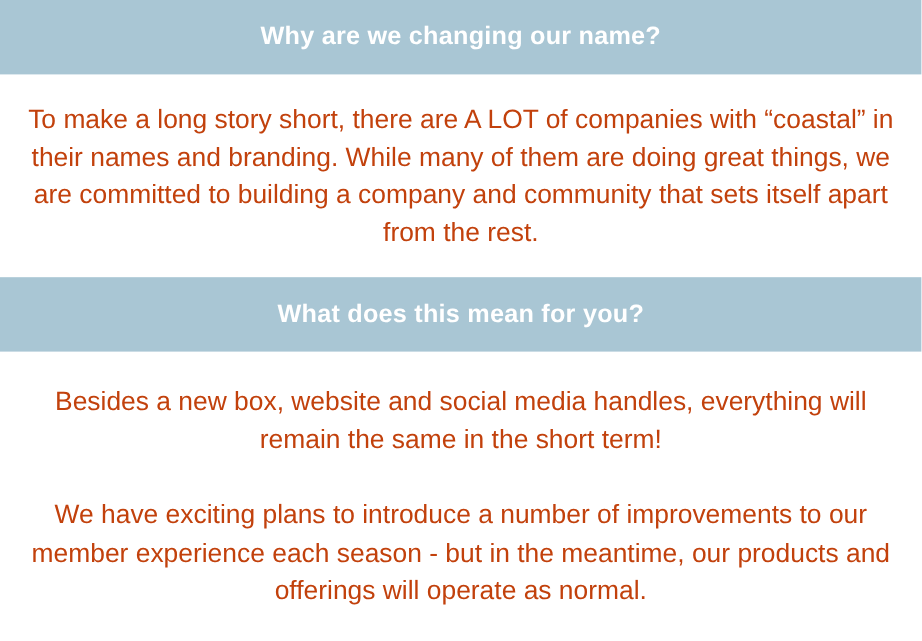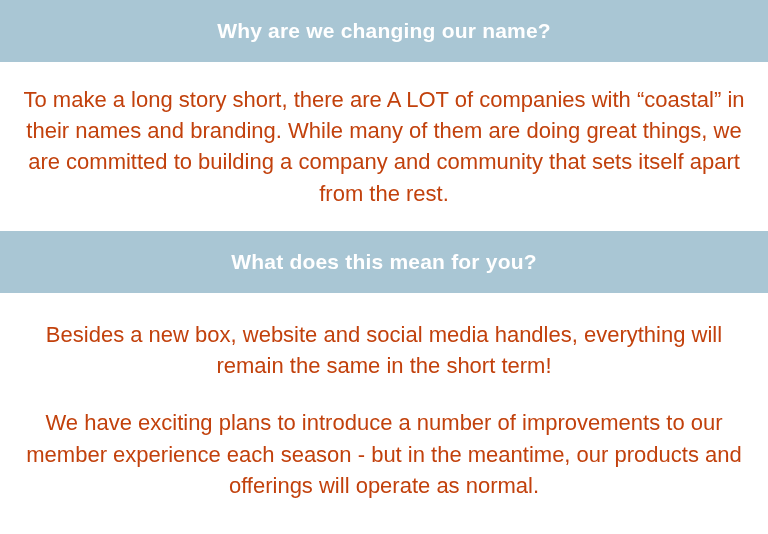--- a/index.html
+++ b/index.html
@@ -54,24 +54,24 @@
     color: #c2410c;
     margin: 0;
   }
   #section-one-body {
     padding: 22px 14px 22px 14px;
   }
   #section-two-body {
     padding: 26px 10px 0 10px;
   }
   #para-2a {
-    margin-bottom: 26px;
   }
   #para-2b {
     margin-bottom: 26px;
+    margin-top: 32px;
   }
   #para-2c {
     margin-bottom: 0;
   }
 </style>
 </head>
 <body>
 
 <div class="page">
 

